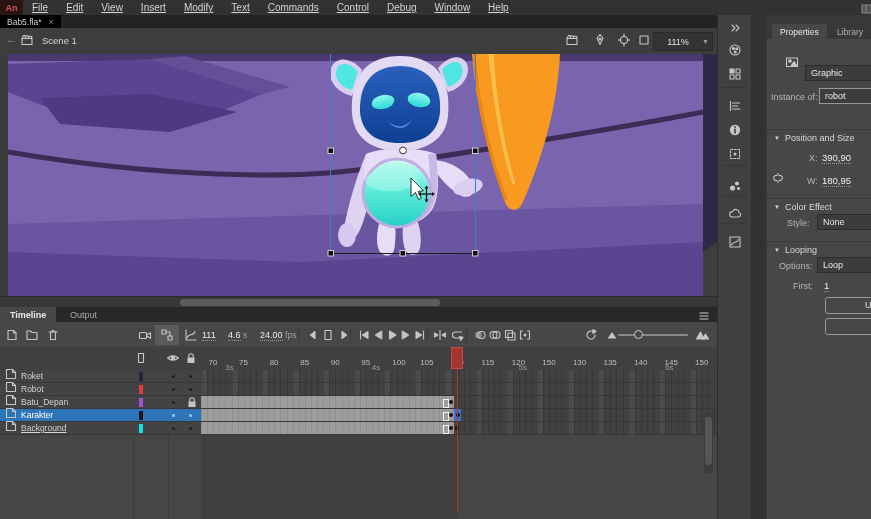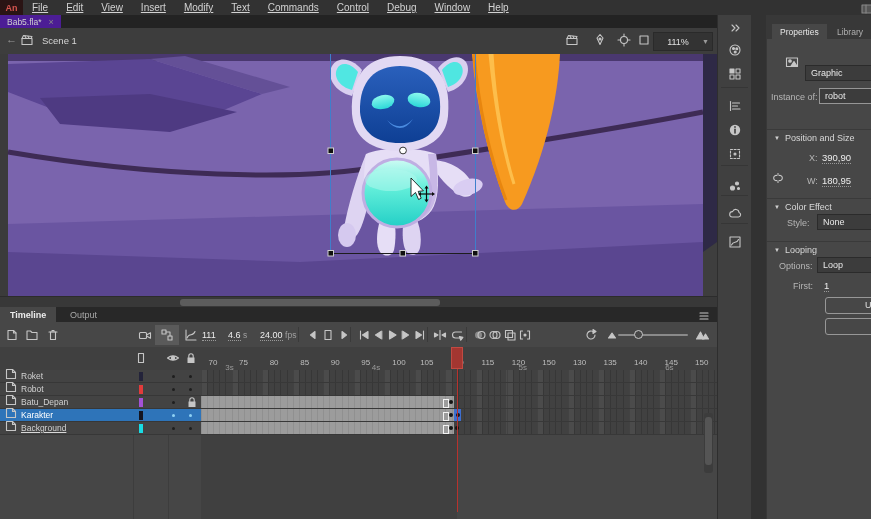--- a/index.html
+++ b/index.html
@@ -8,21 +8,21 @@
   .abs{position:absolute;}
   
   #menubar{position:absolute;left:0;top:0;width:871px;height:15px;background:#323232;display:flex;align-items:flex-start;z-index:9;}
   #an-logo{width:23px;height:15px;background:#2a1414;color:#d5554f;font-weight:bold;font-size:9px;
            display:flex;align-items:center;justify-content:center;flex:0 0 auto;}
   #menu-items{display:flex;align-items:center;height:15px;}
   .menu-item{font-size:10px;color:#d2d2d2;padding:0 9px;line-height:15px;cursor:default;text-decoration:underline;}
   #menubar-right{position:absolute;right:-3px;top:2px;}
   
   #docbar{position:absolute;left:0;top:15px;width:717px;height:13px;background:#232323;}
-  #doc-tab{position:absolute;left:0;top:0;height:13px;background:#4c1d95;display:flex;align-items:center;padding:0 7px;}
+  #doc-tab{position:absolute;left:0;top:0;height:13px;background:#000000;display:flex;align-items:center;padding:0 7px;}
   #doc-tab .t{font-size:8.5px;color:#cfcfcf;}
   #doc-tab .x{font-size:9px;color:#8a8a8a;margin-left:7px;}
   
   #scenebar{position:absolute;left:0;top:28px;width:717px;height:26px;background:#3d3d3d;border-bottom:1px solid #2b2b2b;}
   #scene-back{position:absolute;left:6px;top:5px;font-size:11px;color:#9a9a9a;}
   #scene-clapper{position:absolute;left:20px;top:5px;}
   #scene-name{position:absolute;left:42px;top:7px;font-size:9.5px;color:#d6d6d6;}
   .sb-icon{position:absolute;top:5px;}
   #zoom-box{position:absolute;left:653px;top:4px;width:58px;height:17px;background:#333;border:1px solid #2a2a2a;
             font-size:9px;color:#e0e0e0;display:flex;align-items:center;}

